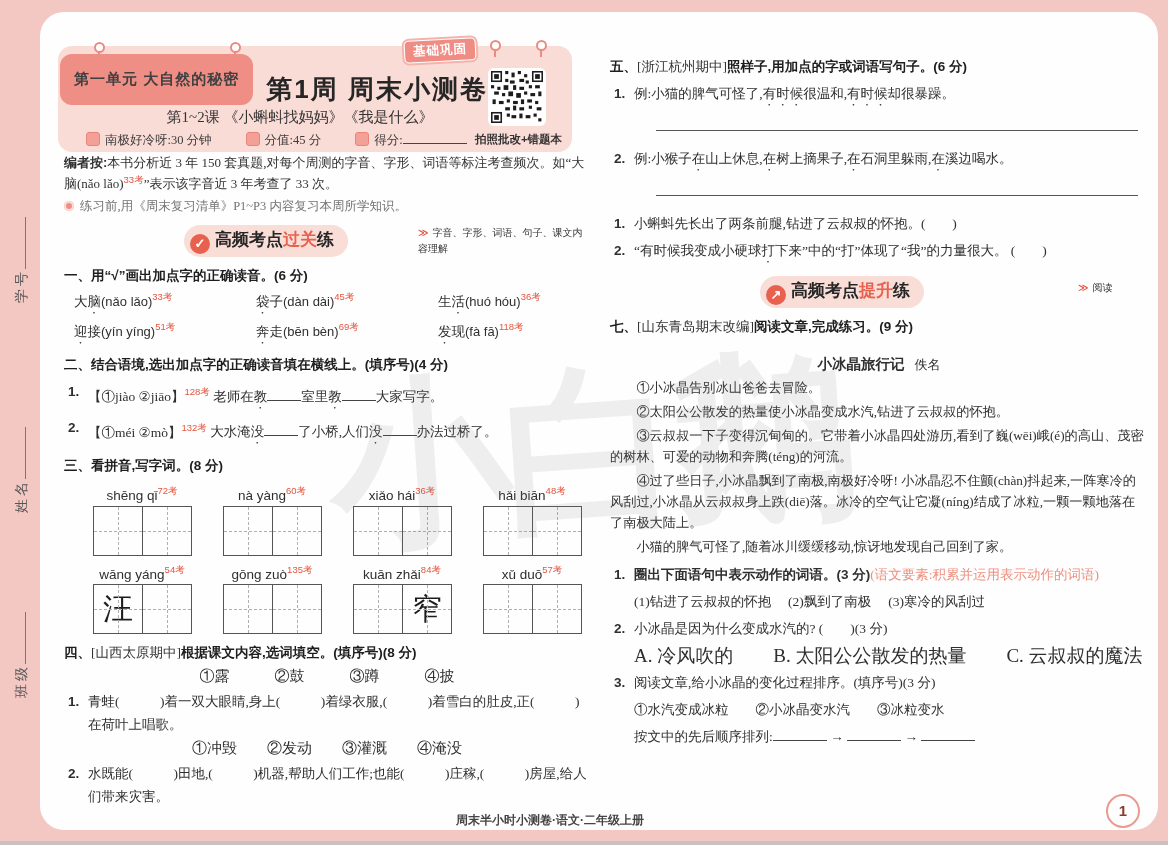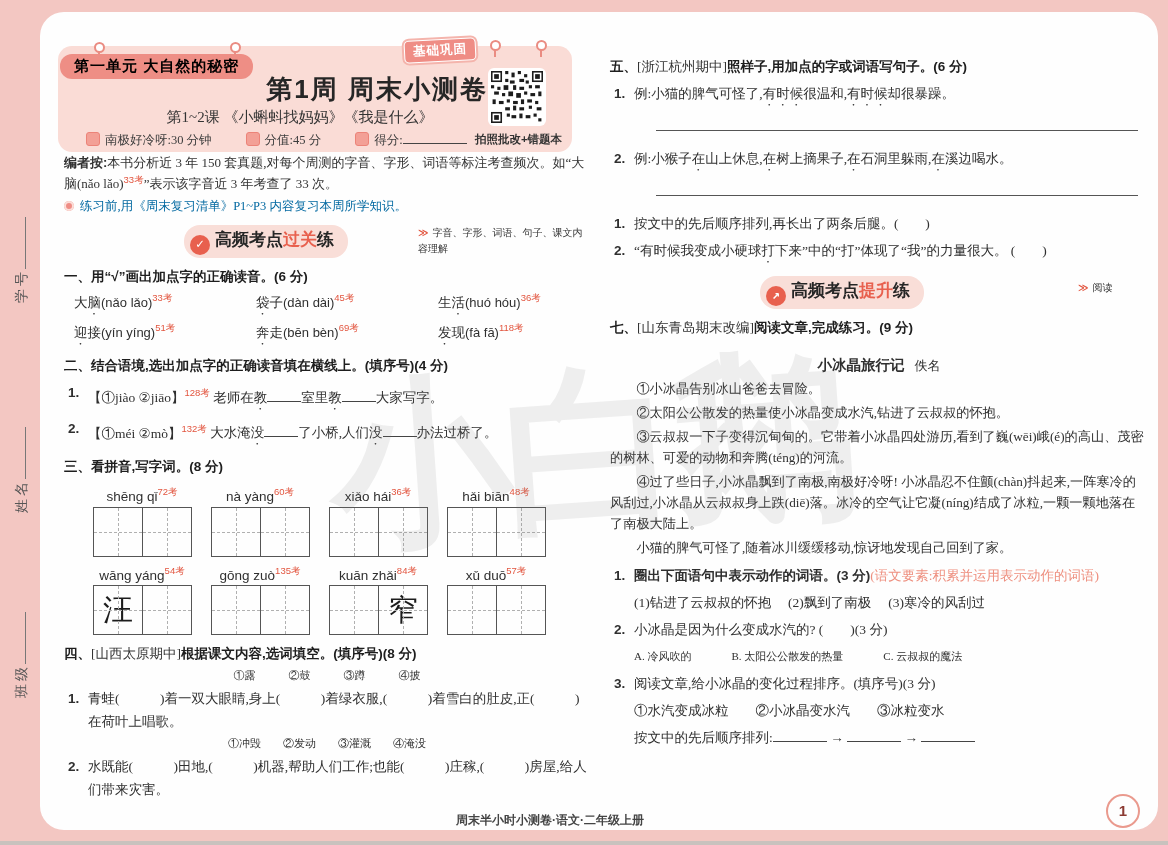--- a/index.html
+++ b/index.html
@@ -20,22 +20,22 @@
     font-size:14px;letter-spacing:3px;color:#555;text-align:center;white-space:nowrap;
   }
   .side-label .uline{display:inline-block;width:52px;border-bottom:1px solid #777;height:12px;}
   
   .banner{
     position:absolute;left:18px;top:34px;width:514px;height:106px;
     background:#fadcd6;border-radius:14px;
   }
   .unit-label{
     position:absolute;left:2px;top:8px;
-    background:#ee8e85;color:#000000;font-family:"Liberation Sans","DejaVu Sans",sans-serif;
-    font-weight:bold;font-size:15px;padding:3px 14px;border-radius:12px;letter-spacing:1px;
+    background:#ee8e85;color:#404040;font-family:"Liberation Sans","DejaVu Sans",sans-serif;
+    font-weight:bold;font-size:15px;padding:16px 14px;border-radius:12px;letter-spacing:1px;
   }
   .badge{
     position:absolute;left:346px;top:-7px;
     background:#ef8d85;color:#fff;font-family:"Liberation Sans","DejaVu Sans",sans-serif;
     font-weight:bold;font-size:12.5px;padding:2px 8px;border-radius:5px;
     border:1px solid #fff;box-shadow:0 0 0 2px #f4b4ac;transform:rotate(-3deg);letter-spacing:1px;
   }
   .banner .title{
     position:absolute;left:0;top:26px;width:430px;text-align:right;
     font-family:"Liberation Sans","DejaVu Sans",sans-serif;font-weight:bold;
@@ -62,27 +62,27 @@
   }
   .pin{position:absolute;width:7px;height:7px;border:2px solid #ea8c82;border-radius:50%;background:#fff;}
   .pin::after{content:"";position:absolute;left:2px;top:8px;width:2px;height:7px;background:#ea8c82;}
   
   .col-left{position:absolute;left:24px;top:142px;width:526px;}
   .col-right{position:absolute;left:570px;top:36px;width:538px;}
   
   .note{font-size:13px;line-height:17px;color:#333;}
   .note b{font-family:"Liberation Sans","DejaVu Sans",sans-serif;}
   .sup{color:#e2553f;font-size:9.5px;vertical-align:super;font-family:"Liberation Sans","DejaVu Sans",sans-serif;}
-  .tip{font-size:12.5px;color:#0369a1;margin-top:6px;}
+  .tip{font-size:12.5px;color:#737373;margin-top:6px;}
   .tip-dot{display:inline-block;width:10px;height:10px;border-radius:50%;background:#ef8d85;
     box-shadow:inset 0 0 0 2px #fbded9;margin-right:6px;vertical-align:-1px;}
   .section{display:flex;align-items:flex-start;margin:10px 0 8px 0;}
   .pill{
     margin-left:120px;background:#f9ded8;border-radius:16px;padding:3px 14px 3px 6px;white-space:nowrap;
-    font-family:Liberation Mono, monospace;font-weight:bold;font-size:17px;color:#262626;
+    font-family:Liberation Serif, serif;font-weight:bold;font-size:17px;color:#262626;
   }
   .col-right .pill{margin-left:150px;}
   .pill .picon{
     display:inline-block;width:20px;height:20px;border-radius:50%;background:#e8604e;color:#fff;
     text-align:center;line-height:20px;font-size:13px;margin-right:5px;vertical-align:-3px;
   }
   .pill .hot{color:#e8604e;}
   .sec-tags{margin-left:auto;font-size:10px;line-height:16px;color:#333;width:172px;}
   .col-right .sec-tags{width:70px;margin-top:4px;}
   .sec-tags .arr{color:#e2553f;font-family:"Liberation Sans","DejaVu Sans",sans-serif;font-weight:bold;margin-right:4px;}
@@ -93,38 +93,38 @@
   .qitem .inum{position:absolute;left:4px;font-family:"Liberation Sans","DejaVu Sans",sans-serif;font-weight:bold;}
   .em-dot{
     -webkit-text-emphasis:filled dot;-webkit-text-emphasis-position:under right;
     text-emphasis:filled dot;text-emphasis-position:under right;
   }
   .blank{display:inline-block;min-width:34px;border-bottom:1px solid #444;height:13px;vertical-align:baseline;}
   
   .q1grid{display:grid;grid-template-columns:182px 182px 160px;row-gap:4px;margin:4px 0 2px 10px;font-size:13.5px;}
   .q1grid .py{font-family:"Liberation Sans","DejaVu Sans",sans-serif;font-size:13px;}
   
-  .q3row{display:flex;gap:20px;margin:8px 0 0 8px;padding-left:21px;}
+  .q3row{display:flex;gap:32px;margin:8px 0 0 8px;padding-left:21px;}
   .q3item{width:98px;}
   .q3py{font-family:"Liberation Sans","DejaVu Sans",sans-serif;font-size:13.5px;text-align:center;white-space:nowrap;}
   .wbox{display:flex;border:1.5px solid #555;margin-top:3px;width:97px;}
   .wcell{width:48px;height:48px;position:relative;border-right:1.5px solid #555;
     font-size:30px;line-height:48px;text-align:center;color:#1c1c1c;}
   .wcell:last-child{border-right:none;}
   .wcell::before{content:"";position:absolute;left:0;right:0;top:50%;border-top:1px dashed #b0b0b0;}
   .wcell::after{content:"";position:absolute;top:0;bottom:0;left:50%;border-left:1px dashed #b0b0b0;}
-  .bank{text-align:center;font-size:11px;margin-top:3px;}
+  .bank{text-align:center;font-size:15px;margin-top:3px;}
   
   .ansline{border-bottom:1px solid #555;height:1px;margin:20px 10px 16px 46px;}
   
   .p-title{text-align:center;font-family:"Liberation Sans","DejaVu Sans",sans-serif;font-weight:bold;font-size:14.5px;margin-top:17px;}
   .p-author{font-weight:normal;font-family:"Liberation Serif","DejaVu Serif",serif;font-size:13px;margin-left:10px;}
   .para{font-size:13.2px;line-height:21px;text-indent:2em;margin-top:3px;}
   .pink{color:#ee8f7f;}
-  .optrow{display:flex;gap:40px;font-size:11px;margin-top:2px;}
+  .optrow{display:flex;gap:40px;font-size:19px;margin-top:2px;}
   
   .footer-text{position:absolute;left:380px;top:800px;width:260px;text-align:center;
     font-family:"Liberation Sans","DejaVu Sans",sans-serif;font-weight:bold;font-size:12px;color:#444;}
   .page-badge{position:absolute;left:1066px;top:782px;width:30px;height:30px;border:2px solid #ea9a8e;
     border-radius:50%;text-align:center;line-height:30px;font-family:"Liberation Sans","DejaVu Sans",sans-serif;
     font-weight:bold;font-size:15px;color:#8c3b33;}
   .watermark{
     position:absolute;left:290px;top:320px;font-size:180px;font-family:"Liberation Sans","DejaVu Sans",sans-serif;
     font-weight:bold;color:rgba(120,120,120,0.12);transform:rotate(-4deg);letter-spacing:-8px;pointer-events:none;
   }
@@ -338,21 +338,21 @@
       <div class="qitem">
         <span class="inum">1.</span><span><span>例:小猫的脾气可怪了,</span><span class="em-dot">有时候</span><span>很温和,</span><span class="em-dot">有时候</span><span>却很暴躁。</span></span>
       </div>
       <div class="ansline"></div>
       <div class="qitem">
         <span class="inum">2.</span><span><span>例:小猴子</span><span class="em-dot">在</span><span>山上休息,</span><span class="em-dot">在</span><span>树上摘果子,</span><span class="em-dot">在</span><span>石洞里躲雨,</span><span class="em-dot">在</span><span>溪边喝水。</span></span>
       </div>
       <div class="ansline"></div>
 
       <div class="qitem">
-        <span class="inum">1.</span><span>按文中的先后顺序排列,再长出了两条后腿。(　　)</span>
+        <span class="inum">1.</span><span>小蝌蚪先长出了两条前腿,钻进了云叔叔的怀抱。(　　)</span>
       </div>
       <div class="qitem">
         <span class="inum">2.</span><span><span>“有时候我变成小硬球</span><span class="em-dot">打</span><span>下来”中的“打”体现了“我”的力量很大。 (　　)</span></span>
       </div>
 
       <div class="section">
         <div class="pill">
           <span class="picon">↗</span><span>高频考点</span><span class="hot">提升</span><span>练</span>
         </div>
         <div class="sec-tags"><span class="arr">≫</span><span>阅读</span></div>

